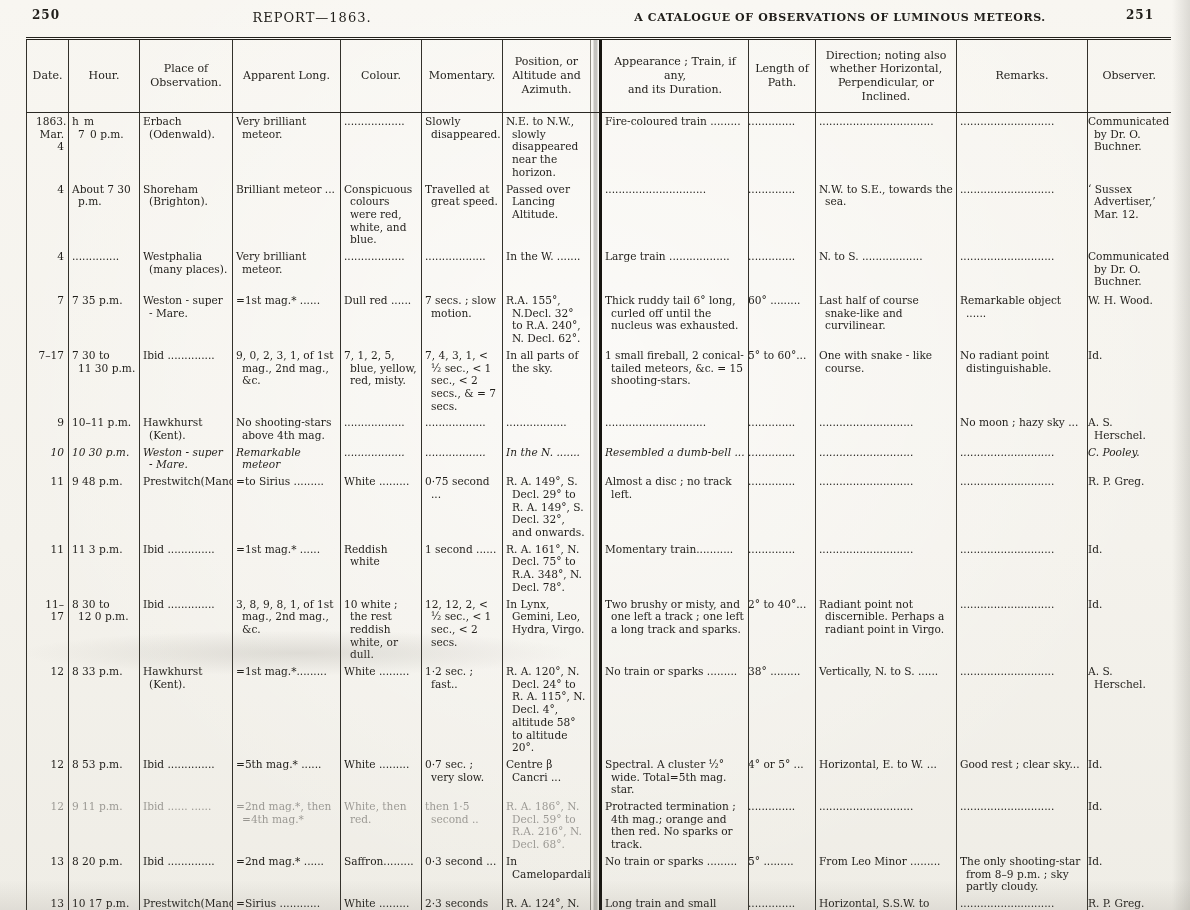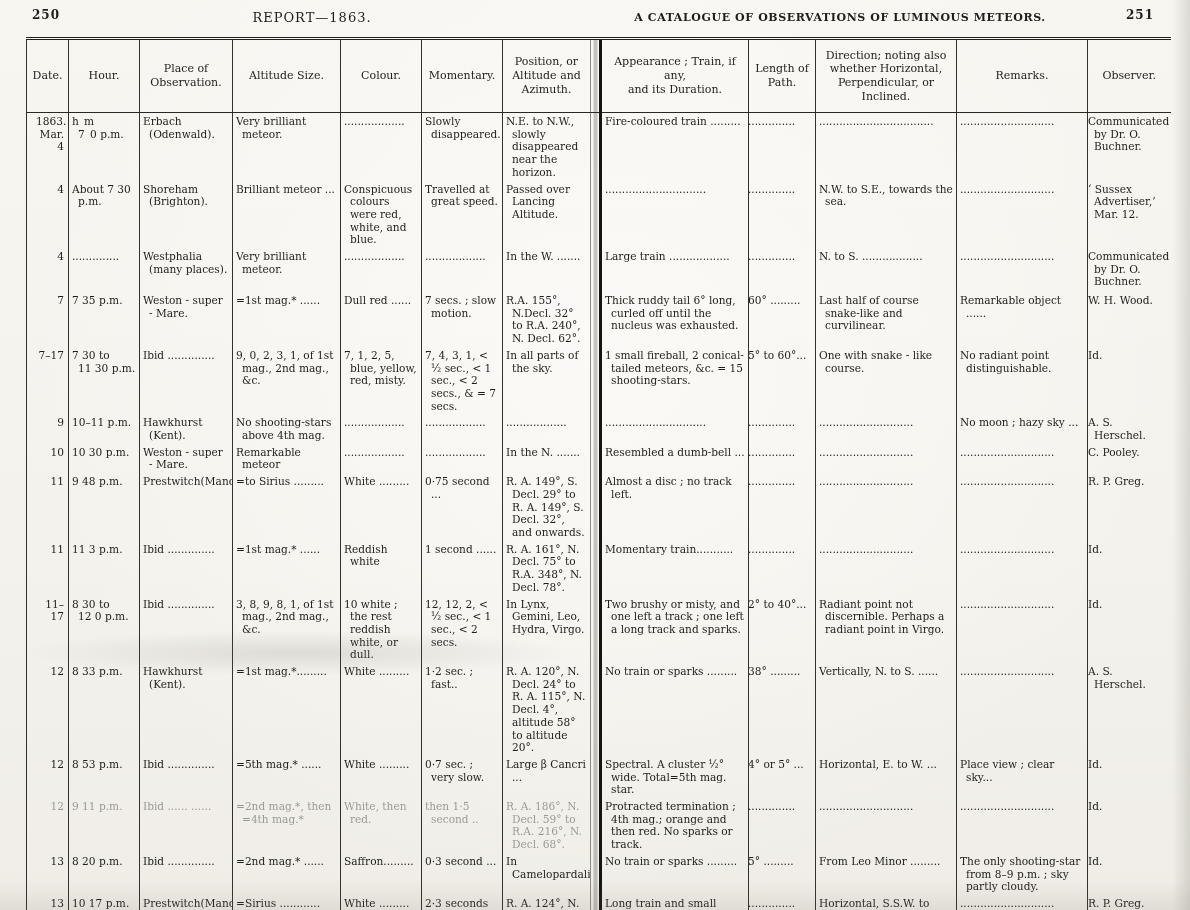--- a/index.html
+++ b/index.html
@@ -99,21 +99,21 @@
           <col style="width:141px">
         <col style="width:131px">
           <col style="width:83px">
       </colgroup>
       <thead>
         <tr>
           <th>Date.</th>
           <th>Hour.</th>
           <th>Place of
 Observation.</th>
-          <th>Altitude Size.</th>
+          <th>Apparent Long.</th>
           <th>Colour.</th>
           <th>Momentary.</th>
           <th>Position, or
 Altitude and
 Azimuth.</th>
           <th class="gutter"></th>
           <th>Appearance ;  Train, if any,
 and its Duration.</th>
           <th>Length of
 Path.</th>
@@ -212,21 +212,21 @@
             <td class="c-colour">..................</td>
             <td class="c-dur">..................</td>
             <td class="c-pos">..................</td>
             <td class="gutter"></td>
             <td class="c-app">..............................</td>
             <td class="c-len">..............</td>
             <td class="c-dir">............................</td>
             <td class="c-rem">No moon ; hazy sky  ...</td>
             <td class="c-obs">A. S. Herschel.</td>
           </tr>
-          <tr style="height: 27px;">
+          <tr style="height: 27px; font-style: italic;">
             <td class="c-date">10</td>
             <td class="c-hour">10 30  p.m.</td>
             <td class="c-place">Weston - super - Mare.</td>
             <td class="c-size">Remarkable meteor</td>
             <td class="c-colour">..................</td>
             <td class="c-dur">..................</td>
             <td class="c-pos">In the N.  .......</td>
             <td class="gutter"></td>
             <td class="c-app">Resembled a dumb-bell ...</td>
             <td class="c-len">..............</td>
@@ -295,26 +295,26 @@
             <td class="c-rem">............................</td>
             <td class="c-obs">A. S. Herschel.</td>
           </tr>
           <tr style="height: 38px;">
             <td class="c-date">12</td>
             <td class="c-hour">8 53  p.m.</td>
             <td class="c-place">Ibid ..............</td>
             <td class="c-size">=5th mag.*  ......</td>
             <td class="c-colour">White .........</td>
             <td class="c-dur">0·7 sec. ; very slow.</td>
-            <td class="c-pos">Large β Cancri ...</td>
+            <td class="c-pos">Centre β Cancri ...</td>
             <td class="gutter"></td>
             <td class="c-app">Spectral.   A cluster ½° wide.  Total=5th mag. star.</td>
             <td class="c-len">4° or 5° ...</td>
             <td class="c-dir">Horizontal, E. to W. ...</td>
-            <td class="c-rem">Place view ; clear sky...</td>
+            <td class="c-rem">Good rest ; clear sky...</td>
             <td class="c-obs">Id.</td>
           </tr>
           <tr style="height: 50px;">
             <td class="c-date faded">12</td>
             <td class="c-hour faded">9 11  p.m.</td>
             <td class="c-place faded">Ibid ......  ......</td>
             <td class="c-size faded">=2nd mag.*, then =4th mag.*</td>
             <td class="c-colour faded">White, then red.</td>
             <td class="c-dur faded">then 1·5 second ..</td>
             <td class="c-pos faded">R. A. 186°, N. Decl. 59° to R.A. 216°, N. Decl. 68°.</td>

